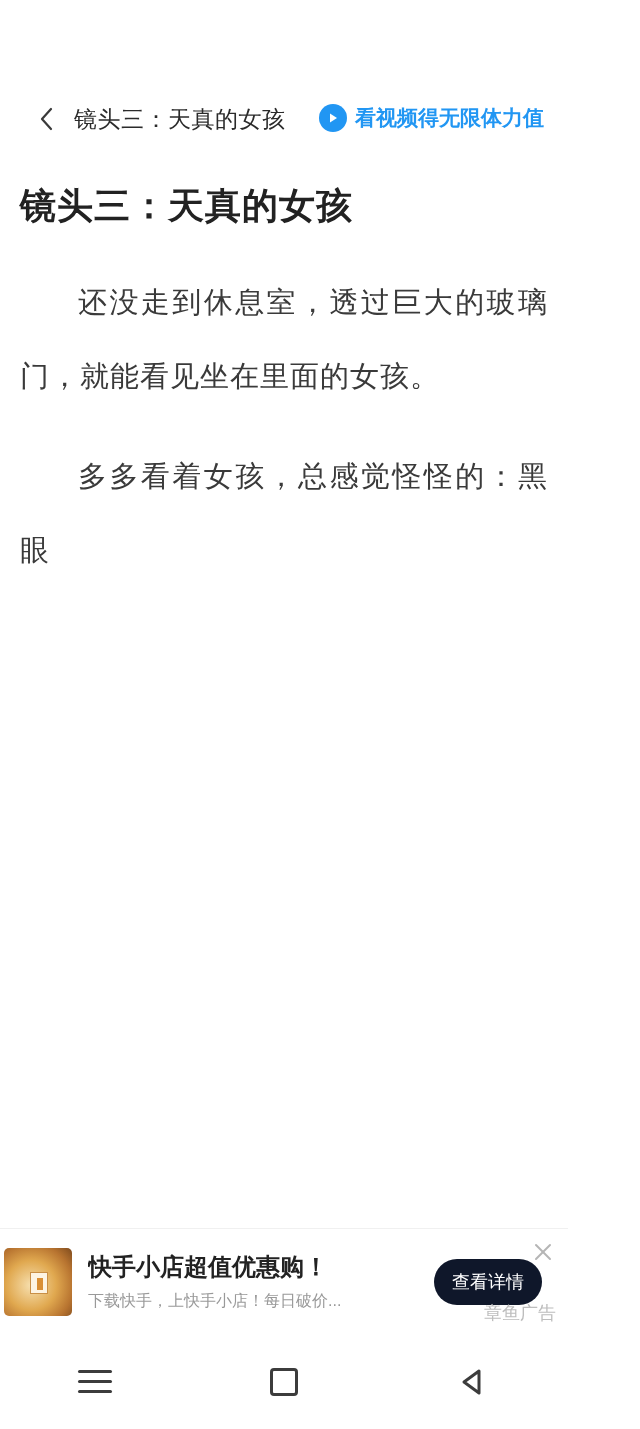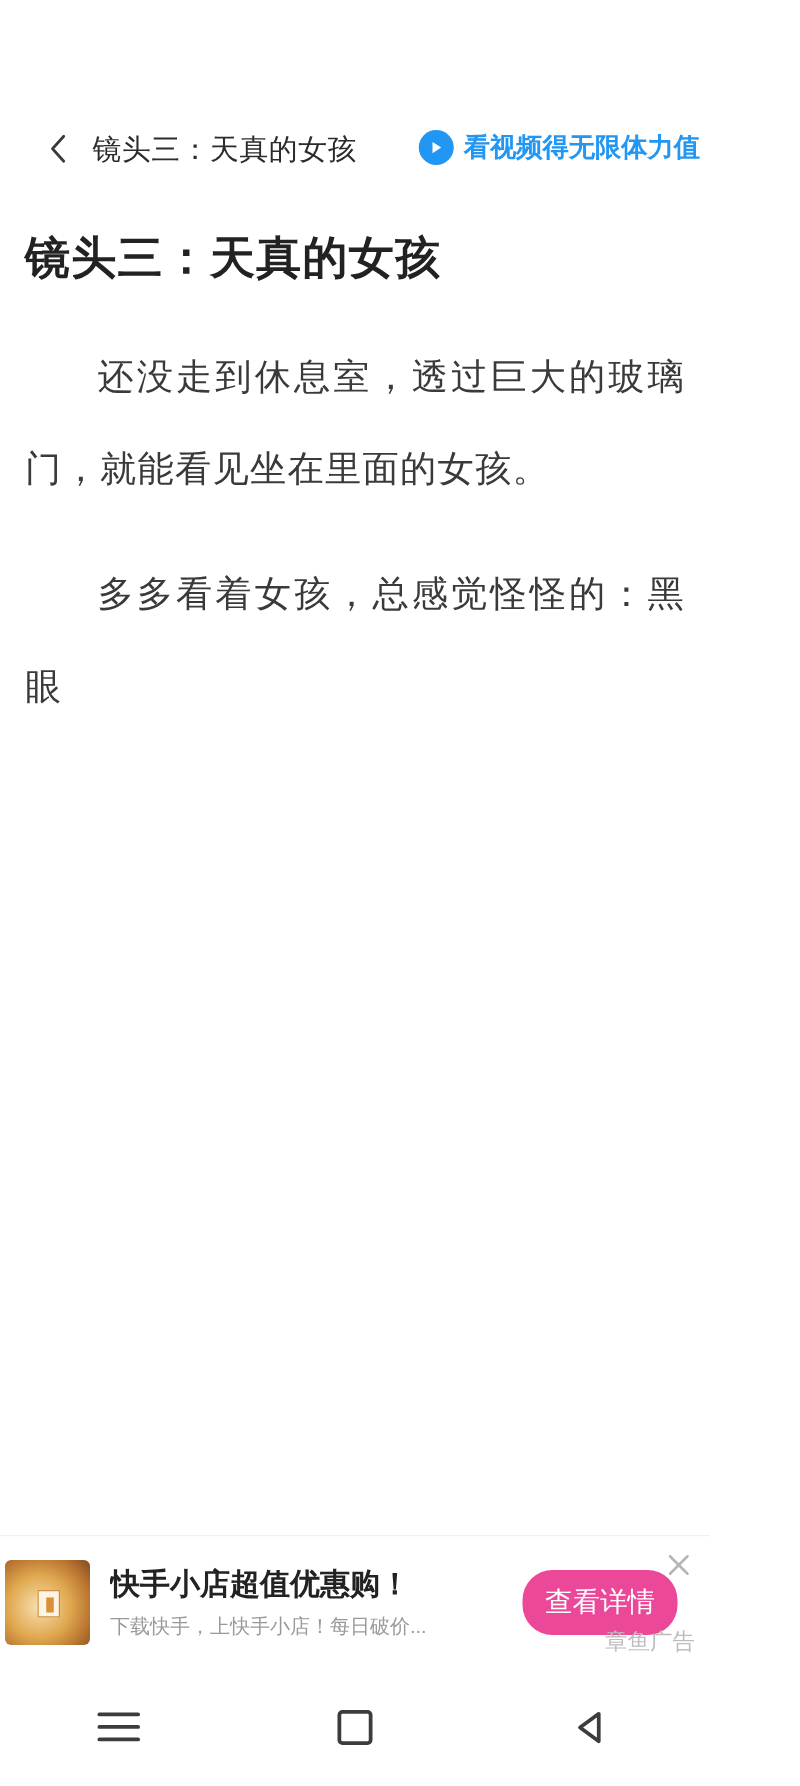--- a/index.html
+++ b/index.html
@@ -31,21 +31,21 @@
   }
   .back-chevron {
     width:14px; height:24px; position:relative;
   }
   .back-chevron svg { display:block; }
   .nav-title {
     font-size:23px; color:#2b2b2b; letter-spacing:0.5px;
     white-space:nowrap;
   }
   .nav-right {
-    position:absolute; right:8px; top:96px;
+    position:absolute; right:24px; top:96px;
     display:flex; align-items:center;
     height:44px;
   }
   .play-badge {
     width:28px; height:28px; border-radius:50%;
     background:#2196f3;
     display:flex; align-items:center; justify-content:center;
     margin-right:8px;
     flex:0 0 auto;
   }
@@ -106,22 +106,22 @@
     white-space:nowrap; overflow:hidden; text-overflow:ellipsis;
     margin-bottom:8px;
   }
   .ad-sub {
     font-size:16px; color:#999;
     white-space:nowrap; overflow:hidden; text-overflow:ellipsis;
   }
   .ad-cta {
     flex:0 0 auto;
     margin-left:10px; margin-right:22px;
-    background:#ec4899; color:#ffffff;
-    font-size:22px;
+    background:#0f172a; color:#ffffff;
+    font-size:18px;
     padding:11px 18px; border-radius:24px;
     white-space:nowrap;
     border:none;
   }
   .ad-close {
     position:absolute; right:12px; top:10px;
     width:26px; height:26px;
     color:#b5b5b5;
     display:flex; align-items:center; justify-content:center;
   }

